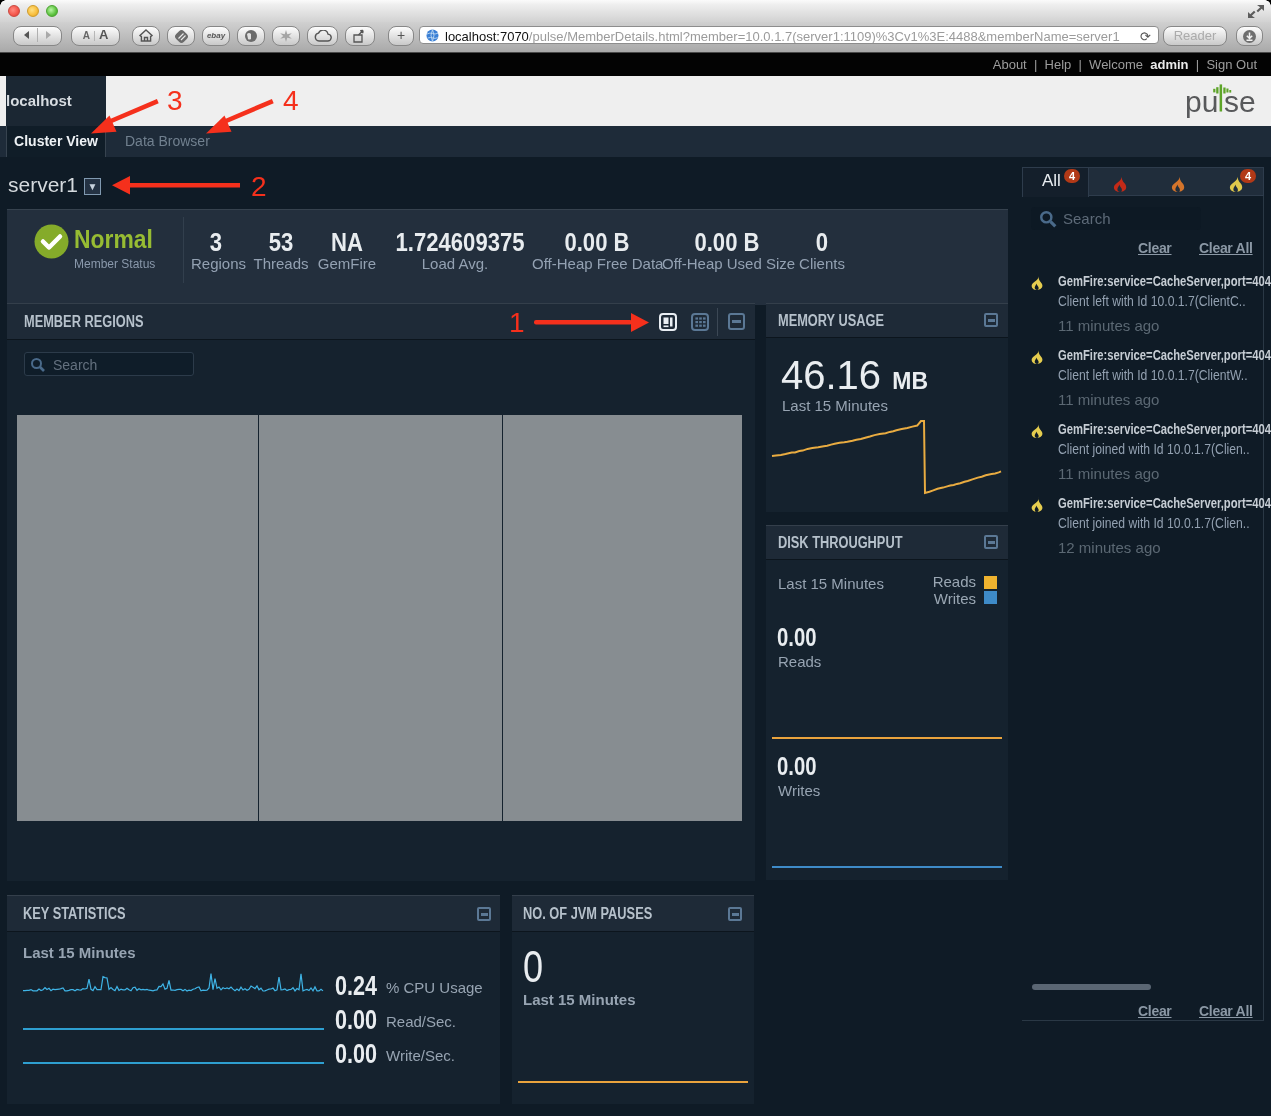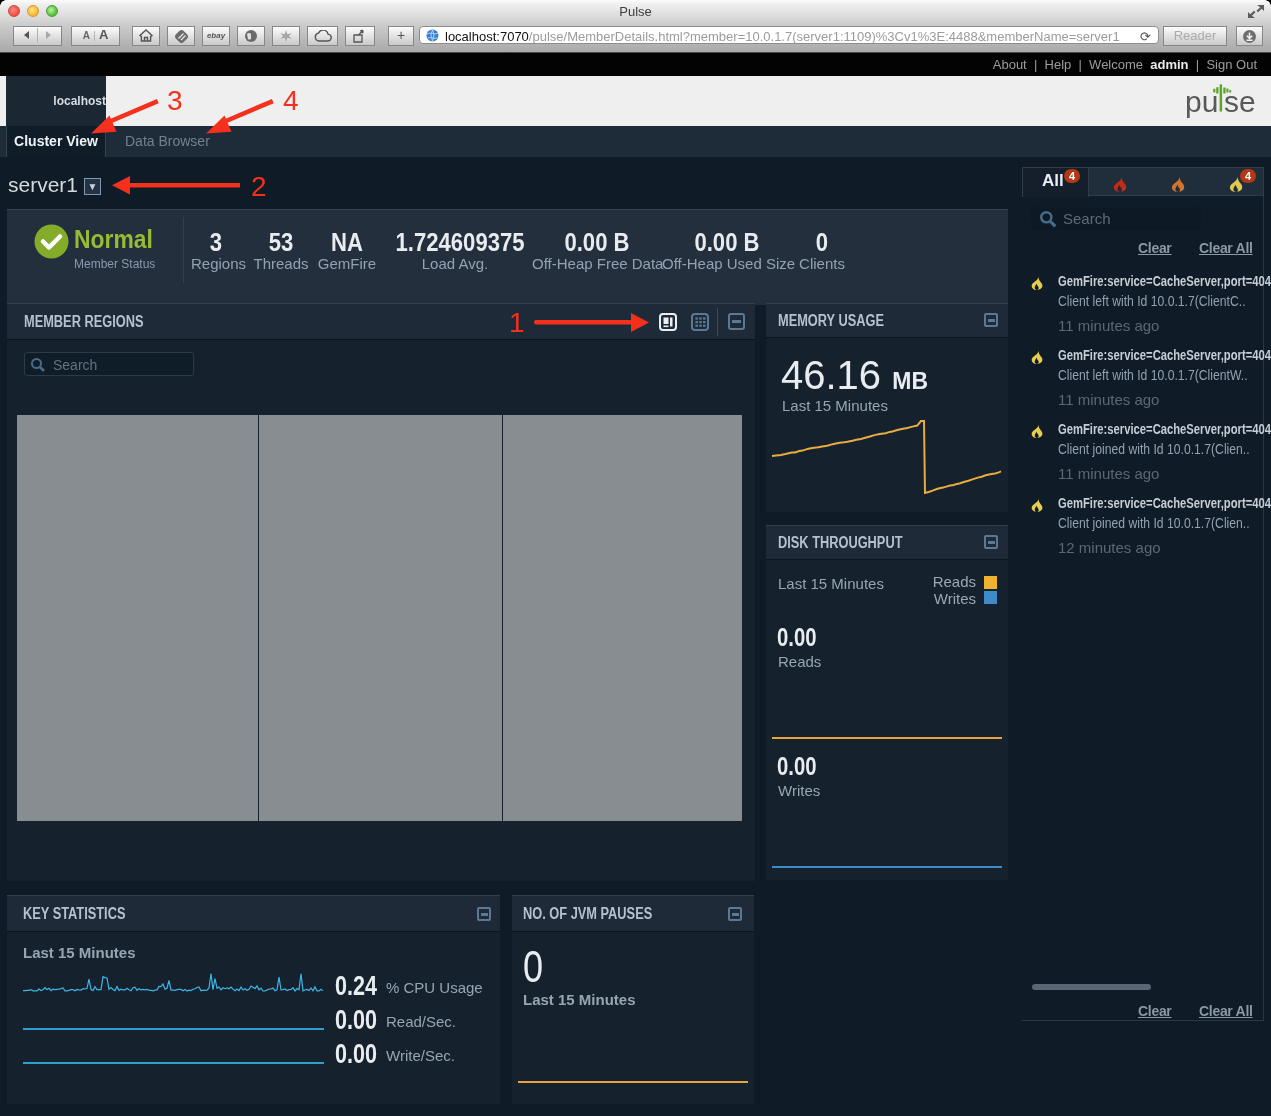--- a/index.html
+++ b/index.html
@@ -7,31 +7,31 @@
 body { font-family:"Liberation Sans", sans-serif; }
 #stage { position:relative; width:1271px; height:1116px; background:#0f1b26; }
 .abs { position:absolute; }
 
 
 #titlebar { left:0; top:0; width:1271px; height:22px;
   background:linear-gradient(#fbfbfb,#efefef 20%,#d2d2d2); }
 #toolbar { left:0; top:22px; width:1271px; height:31px;
   background:linear-gradient(#d0d0d0,#a9a9a9); border-bottom:1px solid #4a4a4a; }
 .tl { border-radius:50%; width:12px; height:12px; top:8px; }
-.btn { top:26px; height:20px; border-radius:0;
+.btn { top:26px; height:20px; border-radius:8px;
   background:linear-gradient(#fdfdfd,#c9c9c9); border:1px solid #878787;
   color:#555; font-size:11px; text-align:center; }
 #ttl { left:0; top:4px; width:1271px; text-align:center; font-size:13px; color:#3e3e3e; }
 
 
 #blackbar { left:0; top:53px; width:1271px; height:23px; background:#030303;
   color:#9d9d9d; font-size:13px; line-height:23px; text-align:right; padding-right:14px; }
 #greystrip { left:0; top:76px; width:1271px; height:50px; background:#efefef; }
 #lhtab { left:6px; top:76px; width:100px; height:50px; background:#1b2733;
-  color:#d7dce1; font-weight:bold; font-size:12px; text-align:right; line-height:50px; }
+  color:#d7dce1; font-weight:bold; font-size:15px; text-align:left; line-height:50px; }
 #tabstrip { left:0; top:126px; width:1271px; height:31px; background:#1e2b39; }
 #cvtab { left:6px; top:126px; width:100px; height:31px; background:#101d28;
   border-left:1px solid #37434f; border-right:1px solid #37434f;
   color:#eef2f5; font-weight:bold; font-size:14px; text-align:center; line-height:30px; }
 #dbtab { left:106px; top:126px; width:150px; height:31px;
   color:#71808f; font-size:14px; line-height:30px; padding-left:19px; }
 
 
 #srv { left:8px; top:173px; font-size:21px; color:#d5dade; }
 #srvdd { left:84px; top:178px; width:17px; height:17px; background:#243243;
@@ -80,21 +80,20 @@
 #overlay { left:0; top:0; width:1271px; height:1116px; pointer-events:none; }
 </style>
 </head>
 <body>
 <div id="stage">
 
   <div id="titlebar" class="abs"></div>
   <div class="abs" style="left:0;top:0;width:6px;height:6px;background:radial-gradient(circle at 6px 6px, rgba(0,0,0,0) 5.5px, #000 6px);"></div>
   <div class="abs" style="left:1265px;top:0;width:6px;height:6px;background:radial-gradient(circle at 0px 6px, rgba(0,0,0,0) 5.5px, #000 6px);"></div>
   <div id="toolbar" class="abs"></div>
-  <div id="ttl" class="abs">Pulse</div>
   <div class="abs tl" style="left:8px;top:5px;background:radial-gradient(circle at 4px 4px,#ff8a80,#f4554a 60%,#d33a30);border:1px solid #c94840;"></div>
   <div class="abs tl" style="left:27px;top:5px;background:radial-gradient(circle at 4px 4px,#ffe082,#f8bd3b 60%,#d99d1e);border:1px solid #cf9b2a;"></div>
   <div class="abs tl" style="left:46px;top:5px;background:radial-gradient(circle at 4px 4px,#b9f6a5,#5cc23e 60%,#3f9e27);border:1px solid #4ba231;"></div>
   <svg class="abs" style="left:1247px;top:4px" width="18" height="15" viewBox="0 0 18 15">
     <path d="M10 1 L17 1 L17 7 L14.7 4.7 L11 8.2 L9.5 6.7 L13.2 3.2 Z" fill="#5c5c5c"></path>
     <path d="M8 14 L1 14 L1 8 L3.3 10.3 L7 6.8 L8.5 8.3 L4.8 11.8 Z" fill="#5c5c5c"></path>
   </svg>
 
   <div class="abs btn" style="left:13px;width:49px;"><svg width="47" height="16" viewBox="0 0 47 16">
         <path d="M15 4 L10 8 L15 12 Z" fill="#555"></path>
@@ -271,21 +270,21 @@
     <div class="mini" style="left:216px;top:12px;"></div>
     <div class="abs bignum" style="left:11px;top:47px;font-size:44px;transform:scaleX(0.82);transform-origin:0 0;">0</div>
     <div class="abs glabel" style="left:11px;top:96px;font-size:15px;font-weight:bold;">Last 15 Minutes</div>
     <div class="abs" style="left:6px;top:186px;width:230px;height:2px;background:#e9a33d;"></div>
   </div>
 
   <div id="rightpanel" class="abs">
 
     <div class="abs" style="left:0;top:0;width:242px;height:29px;background:#202d3b;border:1px solid #2e3c4c;"></div>
     <div class="abs" style="left:0;top:0;width:67px;height:30px;background:#141f2b;border:1px solid #2e3c4c;border-bottom:none;"></div>
-    <div class="abs" style="left:20px;top:4px;font-size:17px;font-weight:bold;color:#e8edf1;">All</div>
+    <div class="abs" style="left:20px;top:4px;font-size:17px;font-weight:normal;color:#e8edf1;">All</div>
     <div class="badge abs" style="left:42px;top:2px;">4</div>
     <svg class="abs flame" style="left:90px;top:8px" width="16" height="17" viewBox="0 0 16 17">
         <path fill-rule="evenodd" fill="#c32a18" d="M9.7 0 C10.2 2.7 9.2 4.3 7.4 6 C5.2 8 1.9 9.6 1.9 12.4 C1.9 15.1 4.7 17 8 17 C11.3 17 14.2 15 14.2 12.3 C14.2 10.5 13.3 9.2 12.1 7.8 C10.9 6.4 10 5 9.9 3.3 C9.85 2.2 9.8 1.1 9.7 0 Z M7.4 9.5 C7.6 10.7 8.4 11.7 9.1 12.7 C9.6 13.4 9.9 14.1 9.9 14.9 C9.9 16.2 9 17 8 17 C6.6 17 5.4 16 5.4 14.6 C5.4 13.1 6.2 12 6.8 11 C7.1 10.5 7.3 10.1 7.4 9.5 Z"></path>
       </svg>
     <svg class="abs flame" style="left:148px;top:8px" width="16" height="17" viewBox="0 0 16 17">
         <path fill-rule="evenodd" fill="#d3742b" d="M9.7 0 C10.2 2.7 9.2 4.3 7.4 6 C5.2 8 1.9 9.6 1.9 12.4 C1.9 15.1 4.7 17 8 17 C11.3 17 14.2 15 14.2 12.3 C14.2 10.5 13.3 9.2 12.1 7.8 C10.9 6.4 10 5 9.9 3.3 C9.85 2.2 9.8 1.1 9.7 0 Z M7.4 9.5 C7.6 10.7 8.4 11.7 9.1 12.7 C9.6 13.4 9.9 14.1 9.9 14.9 C9.9 16.2 9 17 8 17 C6.6 17 5.4 16 5.4 14.6 C5.4 13.1 6.2 12 6.8 11 C7.1 10.5 7.3 10.1 7.4 9.5 Z"></path>
       </svg>
     <svg class="abs flame" style="left:206px;top:8px" width="16" height="17" viewBox="0 0 16 17">
         <path fill-rule="evenodd" fill="#e0c94c" d="M9.7 0 C10.2 2.7 9.2 4.3 7.4 6 C5.2 8 1.9 9.6 1.9 12.4 C1.9 15.1 4.7 17 8 17 C11.3 17 14.2 15 14.2 12.3 C14.2 10.5 13.3 9.2 12.1 7.8 C10.9 6.4 10 5 9.9 3.3 C9.85 2.2 9.8 1.1 9.7 0 Z M7.4 9.5 C7.6 10.7 8.4 11.7 9.1 12.7 C9.6 13.4 9.9 14.1 9.9 14.9 C9.9 16.2 9 17 8 17 C6.6 17 5.4 16 5.4 14.6 C5.4 13.1 6.2 12 6.8 11 C7.1 10.5 7.3 10.1 7.4 9.5 Z"></path>
       </svg>

